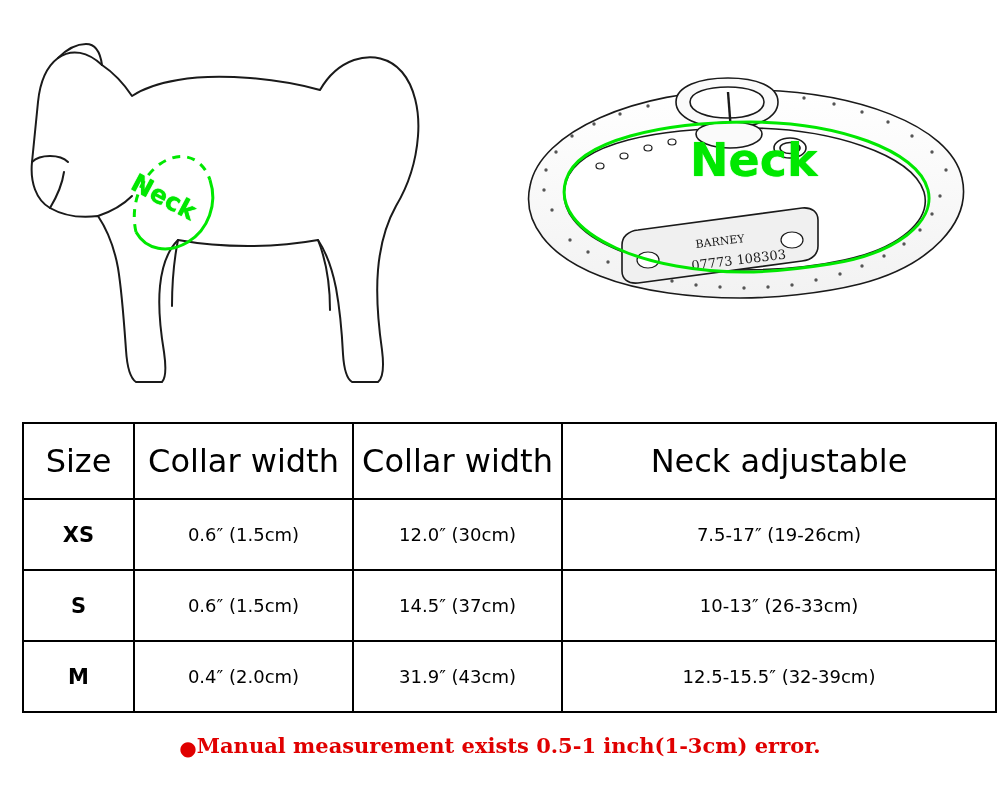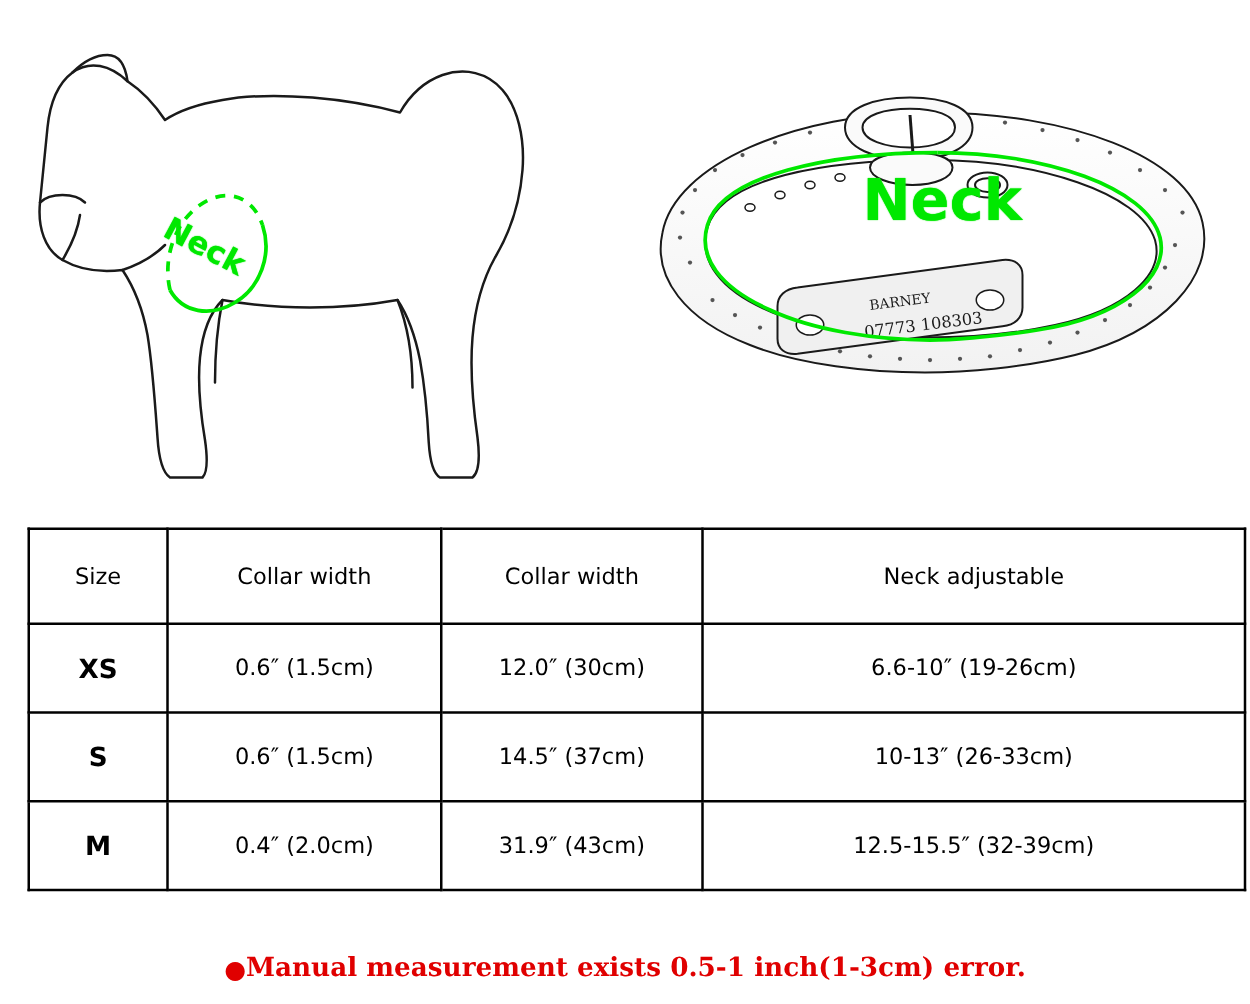--- a/index.html
+++ b/index.html
@@ -76,21 +76,21 @@
   }
   .size-table th, .size-table td {
     border: 2px solid #000000;
     text-align: center;
     color: #000000;
     font-family: "DejaVu Sans", sans-serif;
     font-weight: normal;
   }
   .size-table thead th {
     height: 72px;
-    font-size: 18px;
+    font-size: 32px;
     margin-left: 12px;
   }
   .size-table tbody td {
     height: 67px;
     font-size: 18px;
   }
   .size-table tbody td.size-cell {
     font-size: 21px;
     font-weight: bold;
     text-align: center;
@@ -104,21 +104,20 @@
   .note {
     position: absolute;
     left: 0;
     top: 733px;
     width: 1000px;
     text-align: center;
     color: #e00000;
     font-size: 21px;
     font-weight: bold;
     font-family: "DejaVu Serif", serif;
-    margin-top: 28px;
   }
   .note .bullet {
     font-size: 20px;
     vertical-align: middle;
   }
 </style>
 </head>
 <body>
 
 <div class="sheet">
@@ -294,21 +293,21 @@
         <th class="col-width">Collar width</th>
         <th class="col-length">Collar width</th>
         <th class="col-neck">Neck adjustable</th>
       </tr>
     </thead>
     <tbody>
       <tr>
         <td class="size-cell">XS</td>
         <td>0.6″ (1.5cm)</td>
         <td>12.0″ (30cm)</td>
-        <td>6.6-10″ (19-26cm)</td>
+        <td>7.5-17″ (19-26cm)</td>
       </tr>
       <tr>
         <td class="size-cell">S</td>
         <td>0.6″ (1.5cm)</td>
         <td>14.5″ (37cm)</td>
         <td>10-13″ (26-33cm)</td>
       </tr>
       <tr>
         <td class="size-cell">M</td>
         <td>0.4″ (2.0cm)</td>

